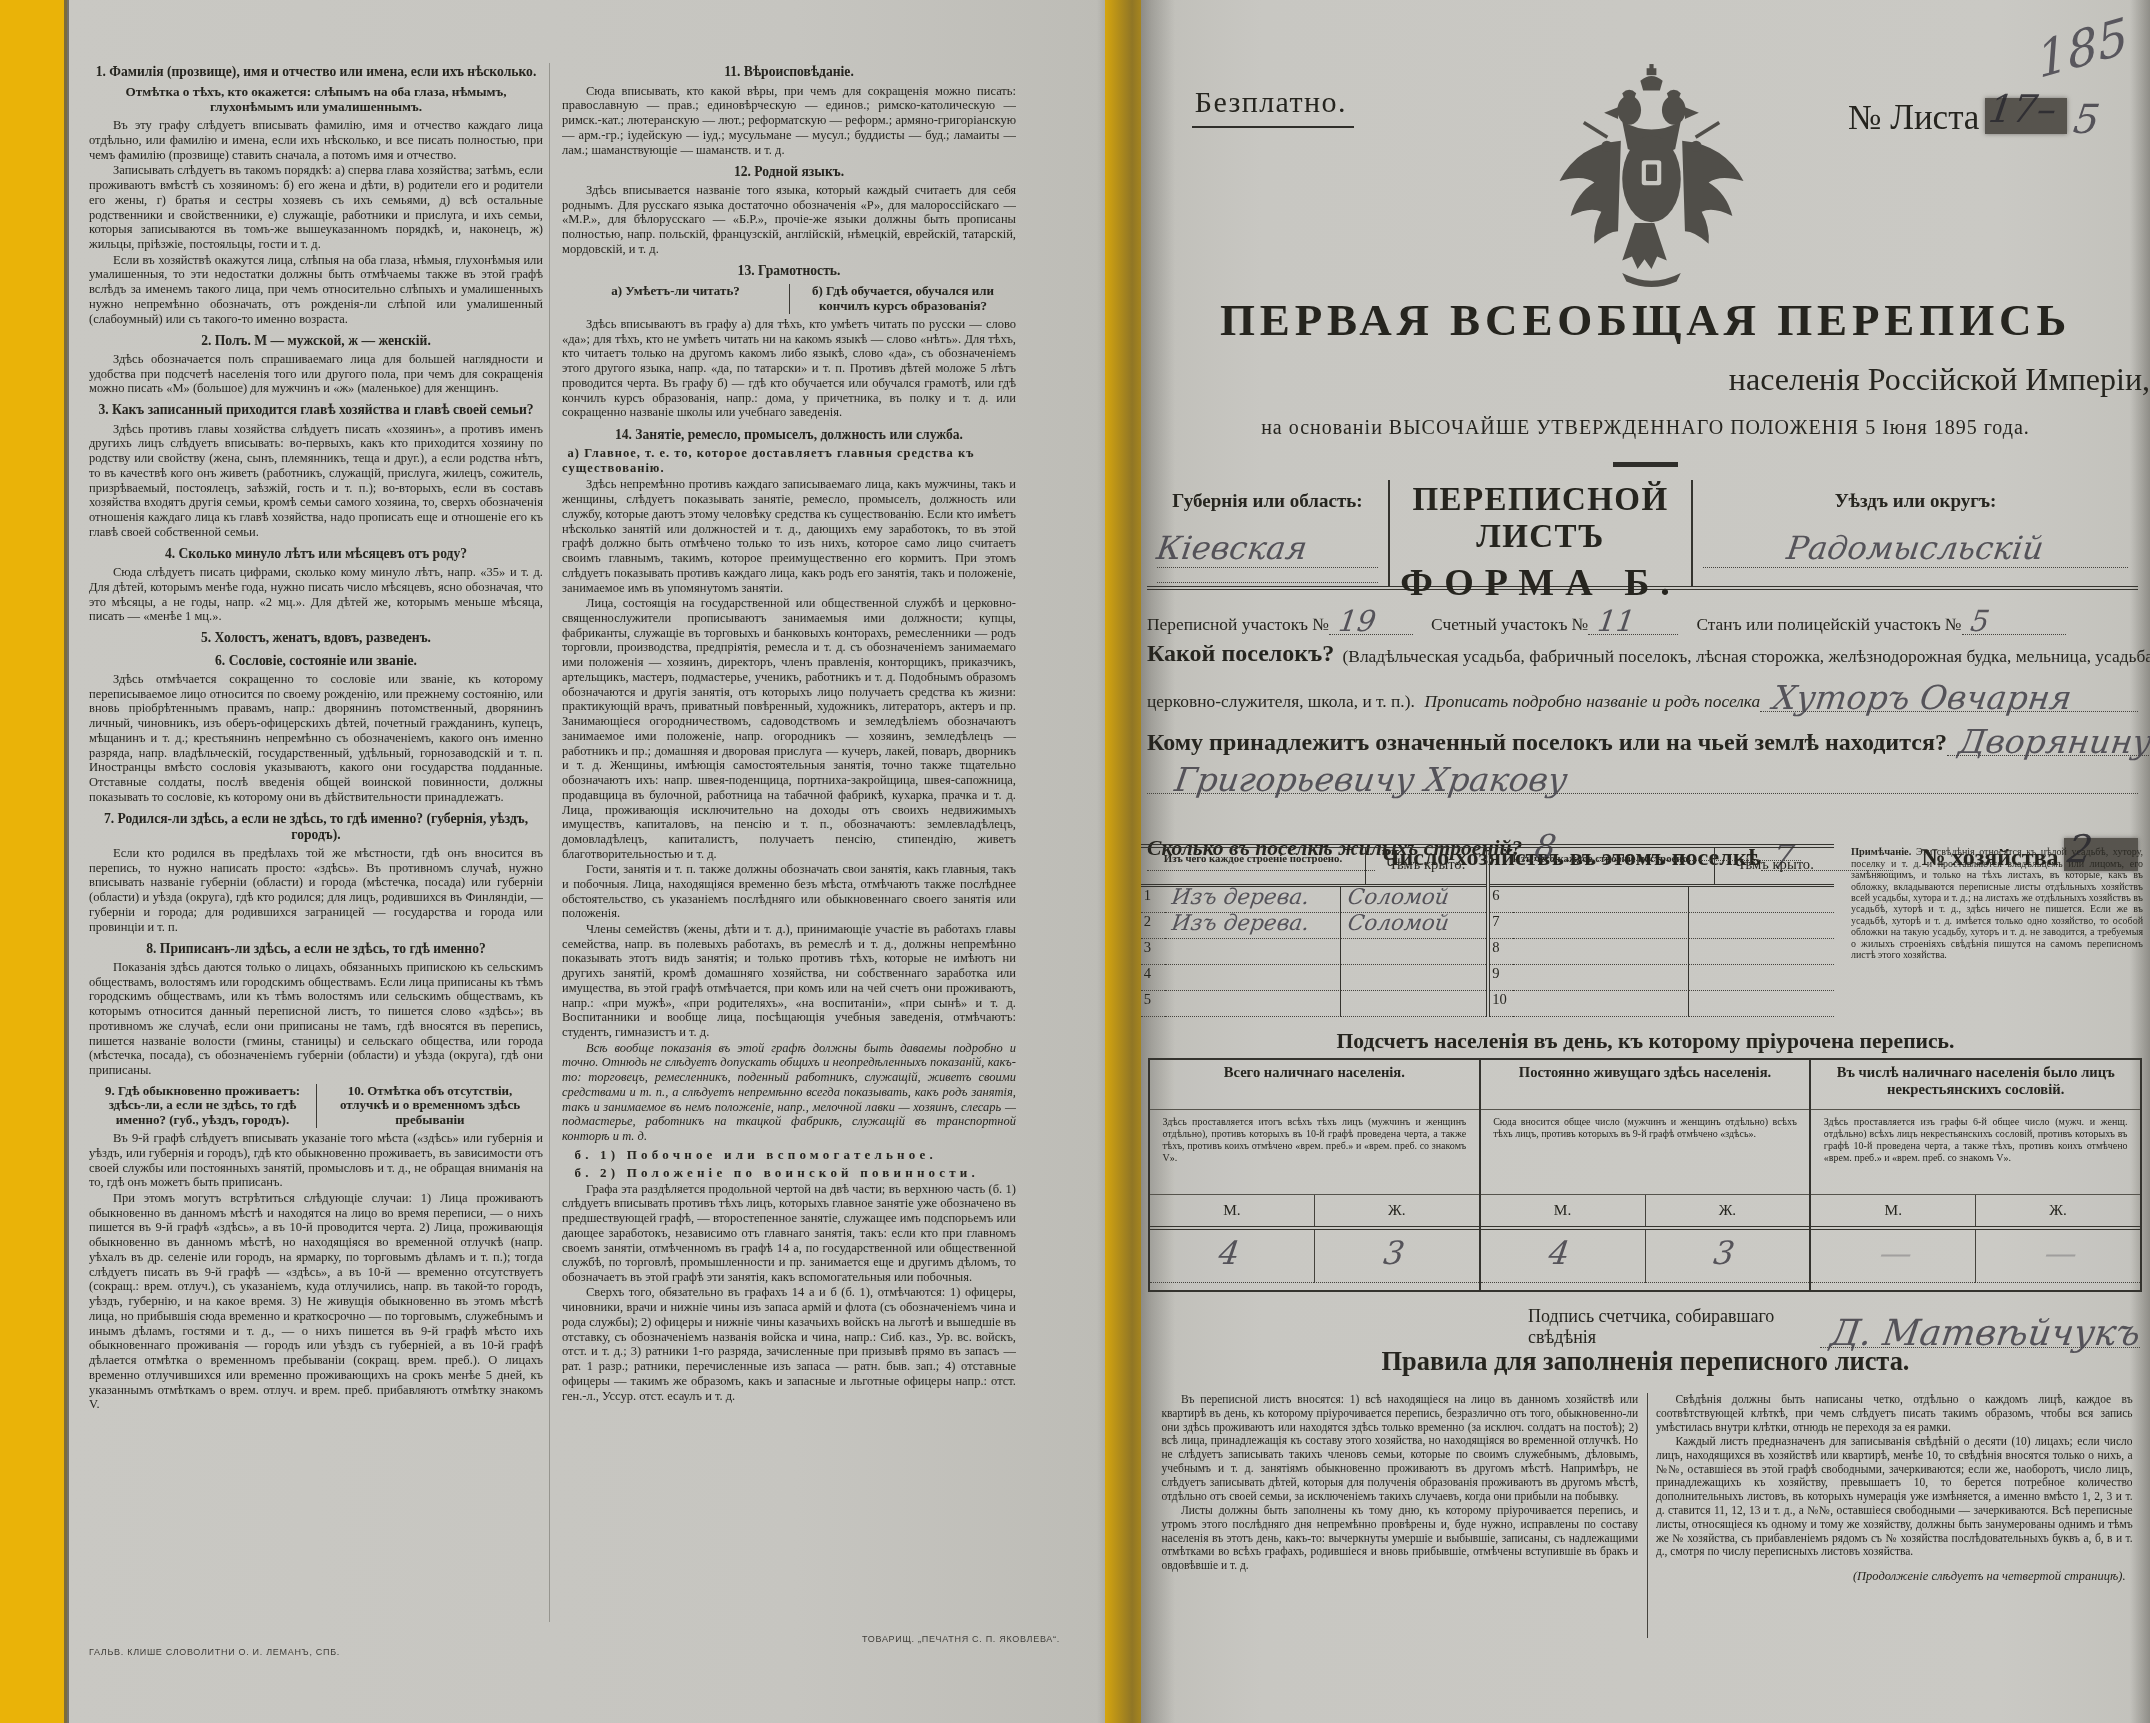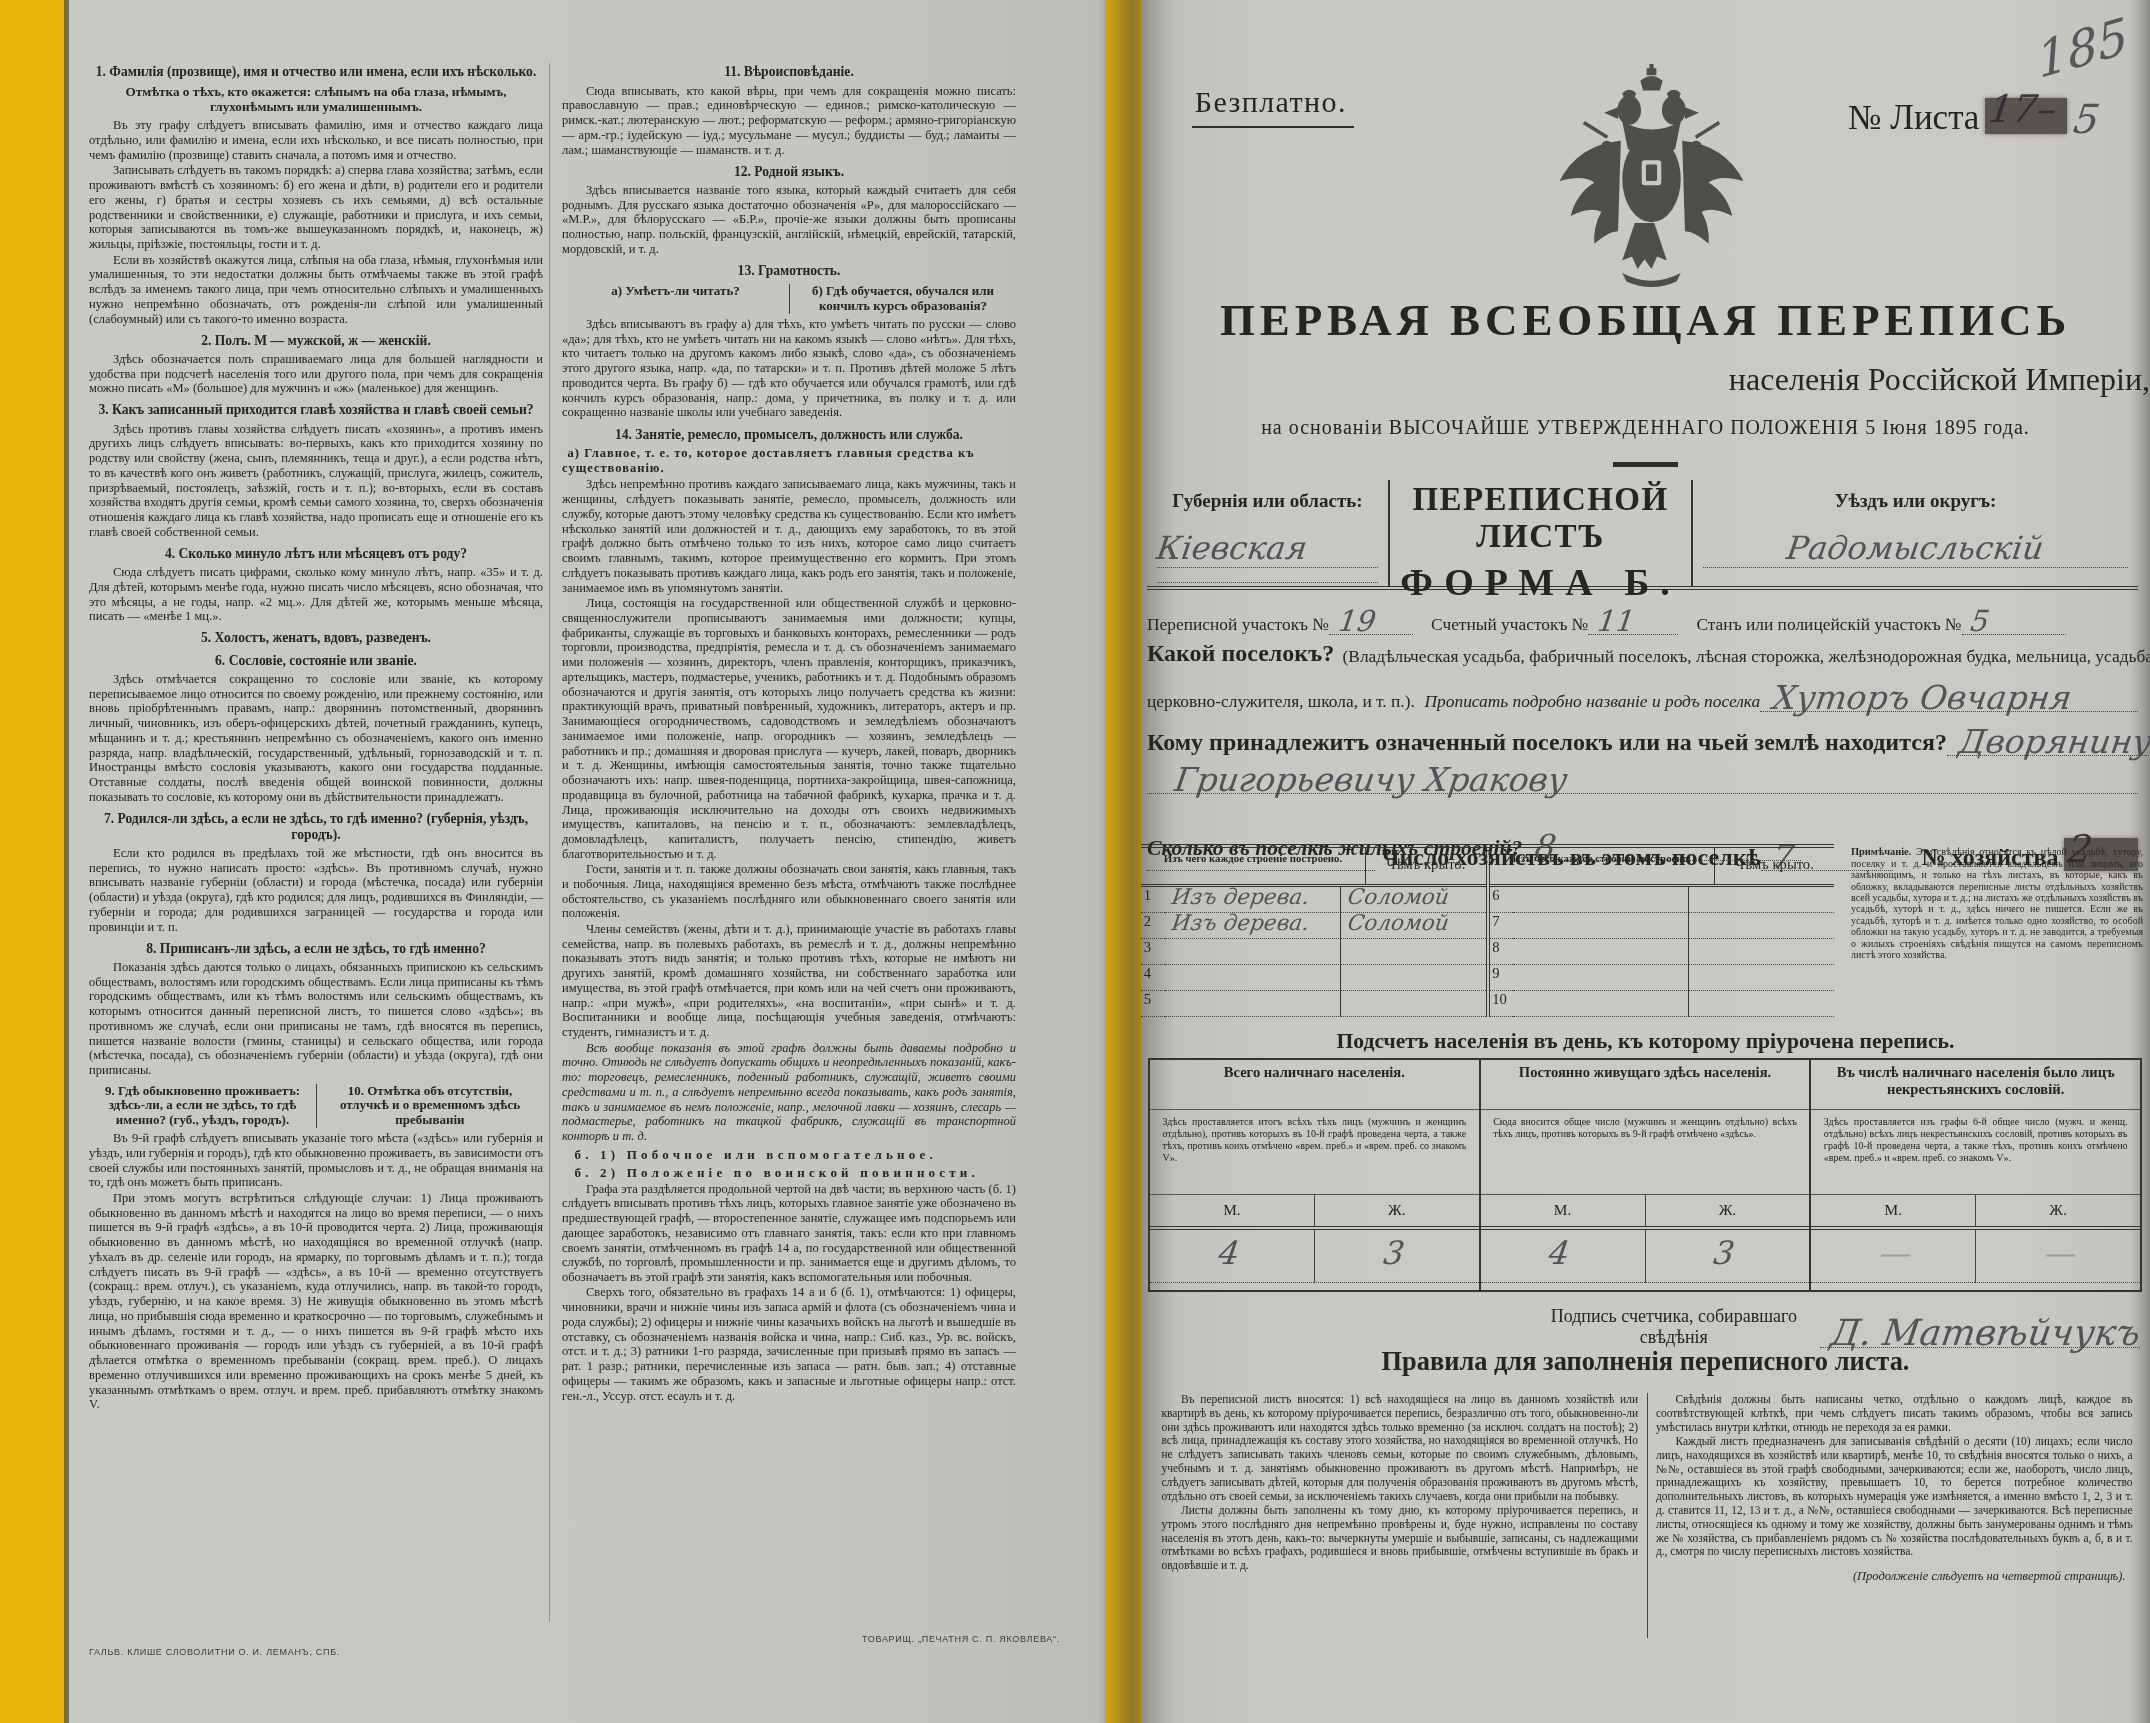--- a/index.html
+++ b/index.html
@@ -61,21 +61,21 @@
   .fh-label{font-weight:bold;font-size:19px;text-align:center;margin-top:9.7px;}
   .fh-hw{position:absolute;left:9.7px;right:9.7px;bottom:18px;border-bottom:1.4px dotted #45433d;height:38px;}
   .fh-hw .hw{font-size:32px;}
   .fh-dots2{position:absolute;left:9.7px;right:9.7px;bottom:2.8px;border-bottom:1.4px dotted #45433d;}
   .list-title{font-size:33px;font-weight:bold;margin-top:1.4px;letter-spacing:1.4px;}
   .form-title{font-size:38px;font-weight:bold;letter-spacing:11px;margin-top:4.2px;}
 
   
   .line{position:absolute;left:1147px;width:991px;white-space:nowrap;display:flex;align-items:flex-end;}
   .lbl{font-weight:bold;font-size:24px;}
-  .lbl-n{font-size:17.4px;text-align:center;}
+  .lbl-n{font-size:17.4px;}
   .lbl-i{font-style:italic;font-size:17.4px;}
   .dots{border-bottom:1.4px dotted #45433d;display:inline-block;}
   .grow{flex:1 1 auto;border-bottom:1.4px dotted #45433d;}
   .hwv{font-size:29px;margin:0 4.2px -4.2px 9.7px;}
   .hwbig{font-size:33px;margin:0 7px -7px 12.5px;}
 
   
   .btable{position:absolute;left:1141px;top:844px;width:693px;border-top:4.9px double #34332e;display:flex;}
   .bhalf{width:50%;display:flex;flex-direction:column;}
   .bhalf:first-child{border-right:4.9px double #34332e;}

